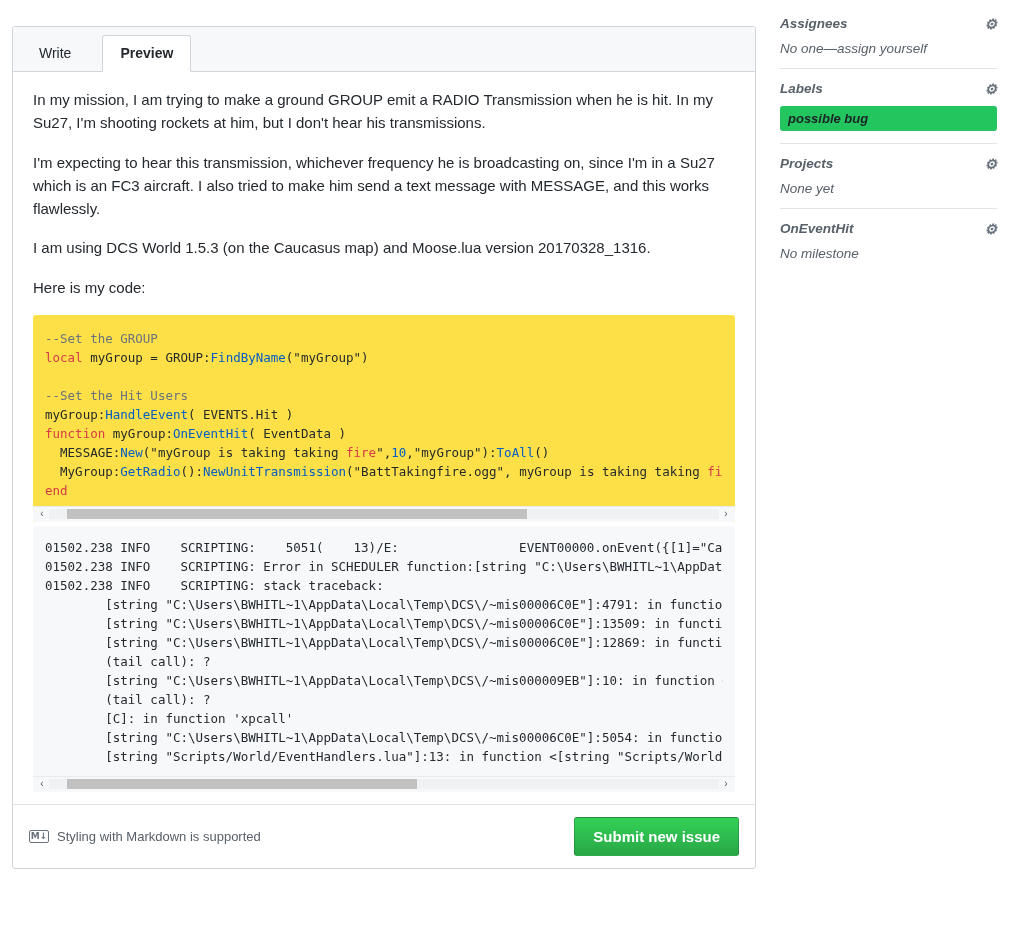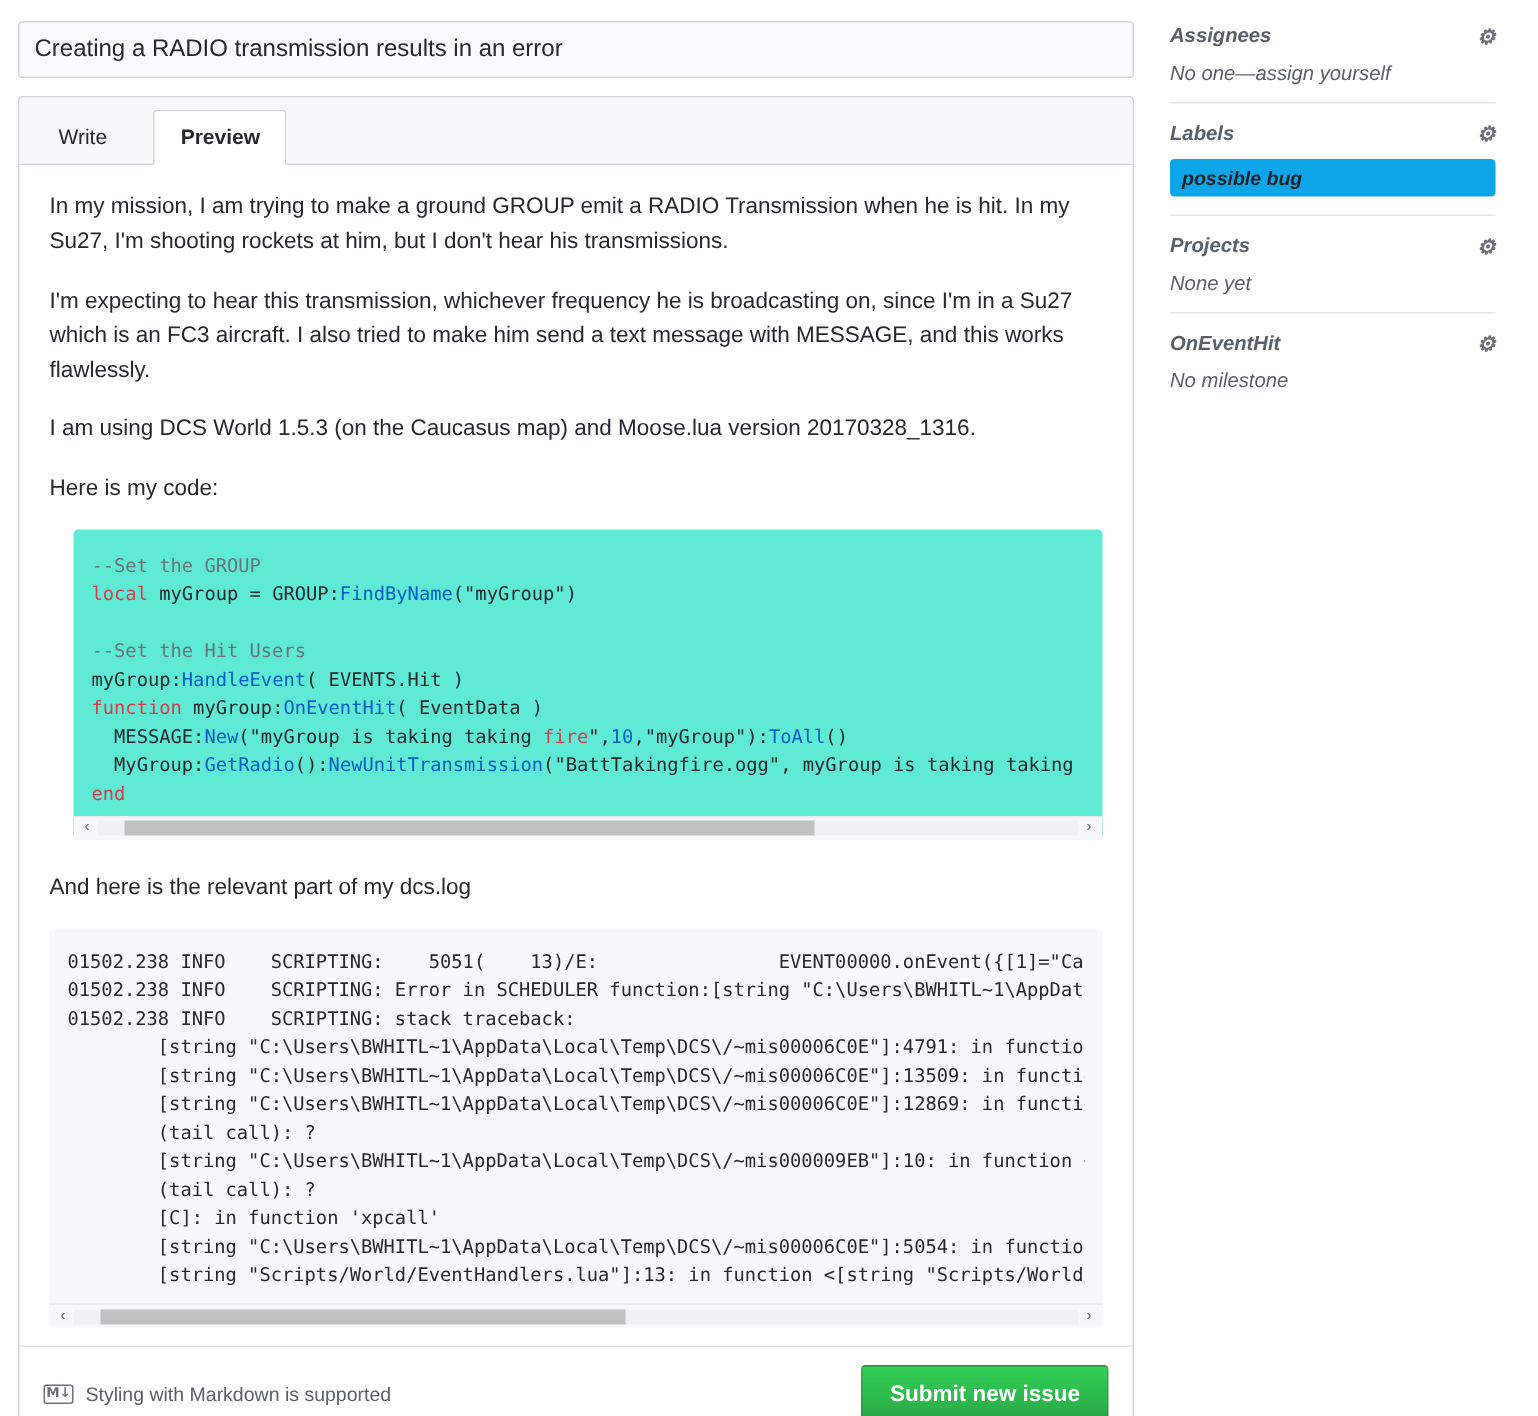--- a/index.html
+++ b/index.html
@@ -74,24 +74,24 @@
   .preview-body {
     padding: 16px 20px 0 20px;
     font-size: 15px;
     line-height: 1.55;
     color: #24292e;
   }
   .preview-body p {
     margin: 0 0 16px 0;
   }
   .codeblock {
-    background: #5eead4;
+    background: #fde047;
     border-radius: 3px;
     padding: 14px 12px 0 12px;
-    margin: 0 0 4px 16px;
+    margin: 0 0 4px 0;
     position: relative;
     overflow: hidden;
   }
   .codeblock pre {
     margin: 0;
     font-family: "DejaVu Sans Mono", "Liberation Mono", monospace;
     font-size: 12.5px;
     line-height: 19px;
     color: #24292e;
     white-space: pre;
@@ -215,37 +215,36 @@
     font-size: 14px;
     cursor: pointer;
     line-height: 14px;
   }
   .side-text {
     font-size: 13.5px;
     color: #586069;
   }
   .label-chip {
     display: block;
-    background: #0ea5e9;
+    background: #22c55e;
     color: #1e2327;
     font-size: 13px;
     font-weight: bold;
     padding: 5px 8px;
     border-radius: 3px;
     width: 100%;
   }
 </style>
 </head>
 <body>
 
 <div class="page">
 
   <div class="main-col">
 
-    <input class="title-input" type="text" value="Creating a RADIO transmission results in an error" style="">
 
     <div class="comment-box">
 
       <div class="tabs">
         <div class="tab">Write</div>
         <div class="tab active">Preview</div>
       </div>
 
       <div class="preview-body">
 
@@ -267,21 +266,20 @@
 
           <div class="hscroll">
             <div class="arrow">‹</div>
             <div class="track">
               <div class="thumb" style="left:18px;width:460px;"></div>
             </div>
             <div class="arrow">›</div>
           </div>
         </div>
 
-        <p style="margin-top:20px;">And here is the relevant part of my dcs.log</p>
 
         <div class="logblock">
           <pre>01502.238 INFO    SCRIPTING:    5051(    13)/E:                EVENT00000.onEvent({[1]="Calling OnEventH</pre>
           <pre>01502.238 INFO    SCRIPTING: Error in SCHEDULER function:[string "C:\Users\BWHITL~1\AppData\Local\Temp</pre>
           <pre>01502.238 INFO    SCRIPTING: stack traceback:</pre>
           <pre>        [string "C:\Users\BWHITL~1\AppData\Local\Temp\DCS\/~mis00006C0E"]:4791: in function 'getPositi</pre>
           <pre>        [string "C:\Users\BWHITL~1\AppData\Local\Temp\DCS\/~mis00006C0E"]:13509: in function 'GetPoint</pre>
           <pre>        [string "C:\Users\BWHITL~1\AppData\Local\Temp\DCS\/~mis00006C0E"]:12869: in function &lt;[string </pre>
           <pre>        (tail call): ?</pre>
           <pre>        [string "C:\Users\BWHITL~1\AppData\Local\Temp\DCS\/~mis000009EB"]:10: in function &lt;[string "C:</pre>

